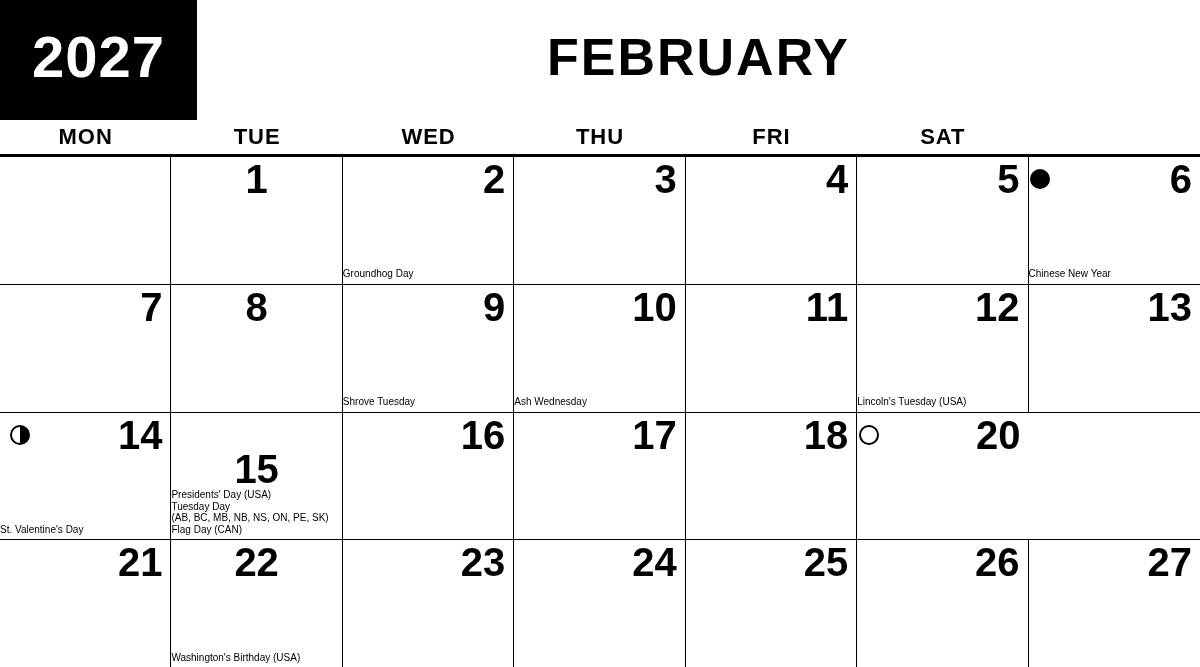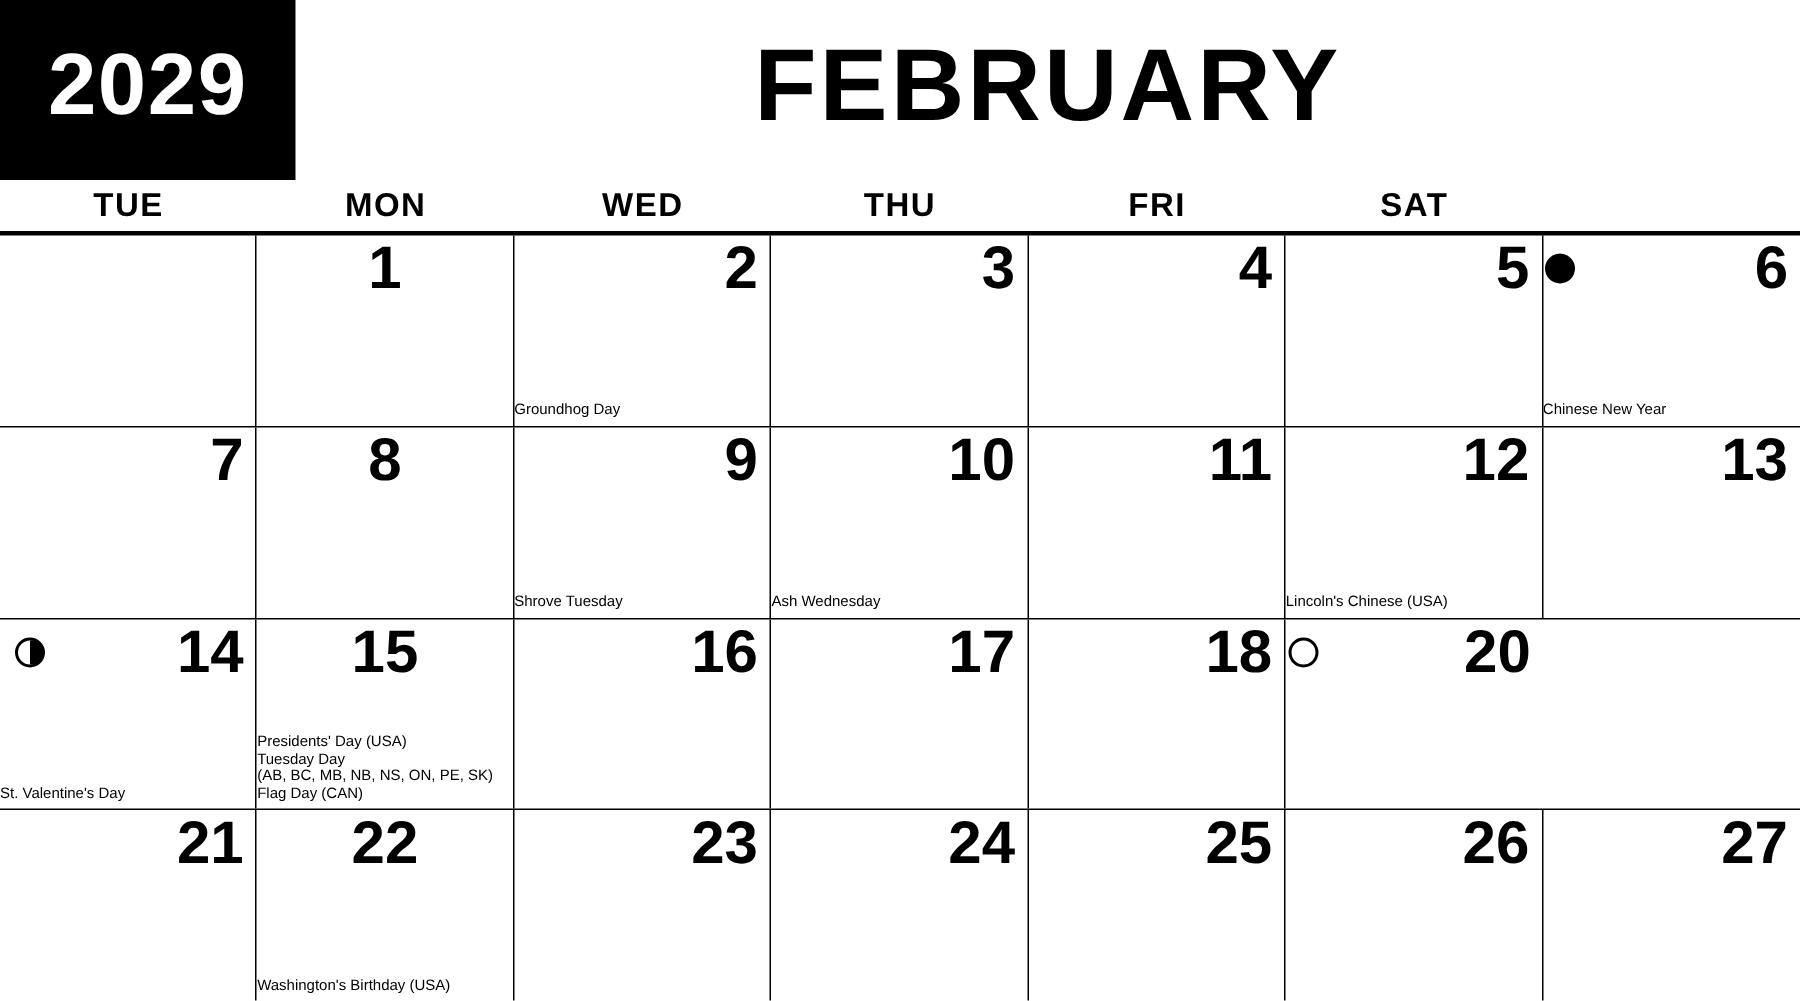--- a/index.html
+++ b/index.html
@@ -46,21 +46,21 @@
     padding-bottom: 6px;
   }
   .month-block {
     flex: 1;
     display: flex;
     align-items: center;
     justify-content: center;
     padding-bottom: 6px;
   }
   .month-text {
-    font-size: 68px;
+    font-size: 52px;
     font-weight: bold;
     letter-spacing: 2px;
     line-height: 1;
   }
 
   
   .dow-row {
     display: grid;
     grid-template-columns: repeat(7, 1fr);
     height: 34px;
@@ -154,30 +154,30 @@
   }
   .empty { }
 </style>
 </head>
 <body>
 
 <div class="calendar">
 
   <div class="header">
     <div class="year-block">
-      <div class="year-text">2029</div>
+      <div class="year-text">2027</div>
     </div>
     <div class="month-block">
       <div class="month-text">FEBRUARY</div>
     </div>
   </div>
 
   <div class="dow-row">
+    <div class="dow-cell">MON</div>
     <div class="dow-cell">TUE</div>
-    <div class="dow-cell">MON</div>
     <div class="dow-cell">WED</div>
     <div class="dow-cell">THU</div>
     <div class="dow-cell">FRI</div>
     <div class="dow-cell">SAT</div>
   </div>
 
   <div class="weeks" id="weeks-container">
       <div class="week-row">
         <div class="day-cell empty"></div>
         <div class="day-cell">
@@ -224,37 +224,37 @@
           <div class="events">
             <span class="evt">Ash Wednesday</span>
           </div>
         </div>
         <div class="day-cell">
           <div class="day-num">11</div>
         </div>
         <div class="day-cell">
           <div class="day-num">12</div>
           <div class="events">
-            <span class="evt">Lincoln's Chinese (USA)</span>
+            <span class="evt">Lincoln's Tuesday (USA)</span>
           </div>
         </div>
         <div class="day-cell">
           <div class="day-num">13</div>
         </div>
       </div>
       <div class="week-row">
         <div class="day-cell">
           <div class="moon last left"></div>
           <div class="day-num">14</div>
           <div class="events">
             <span class="evt">St. Valentine's Day</span>
           </div>
         </div>
         <div class="day-cell">
-          <div class="day-num centered" style="right: auto; left: 0px; width: 100%; text-align: center;">15</div>
+          <div class="day-num centered" style="right: auto; left: 0px; width: 100%; text-align: center; margin-top: 34px;">15</div>
           <div class="events">
             <span class="evt">Presidents' Day (USA)</span>
             <span class="evt">Tuesday Day</span>
             <span class="evt">(AB, BC, MB, NB, NS, ON, PE, SK)</span>
             <span class="evt">Flag Day (CAN)</span>
           </div>
         </div>
         <div class="day-cell">
           <div class="day-num">16</div>
         </div>

